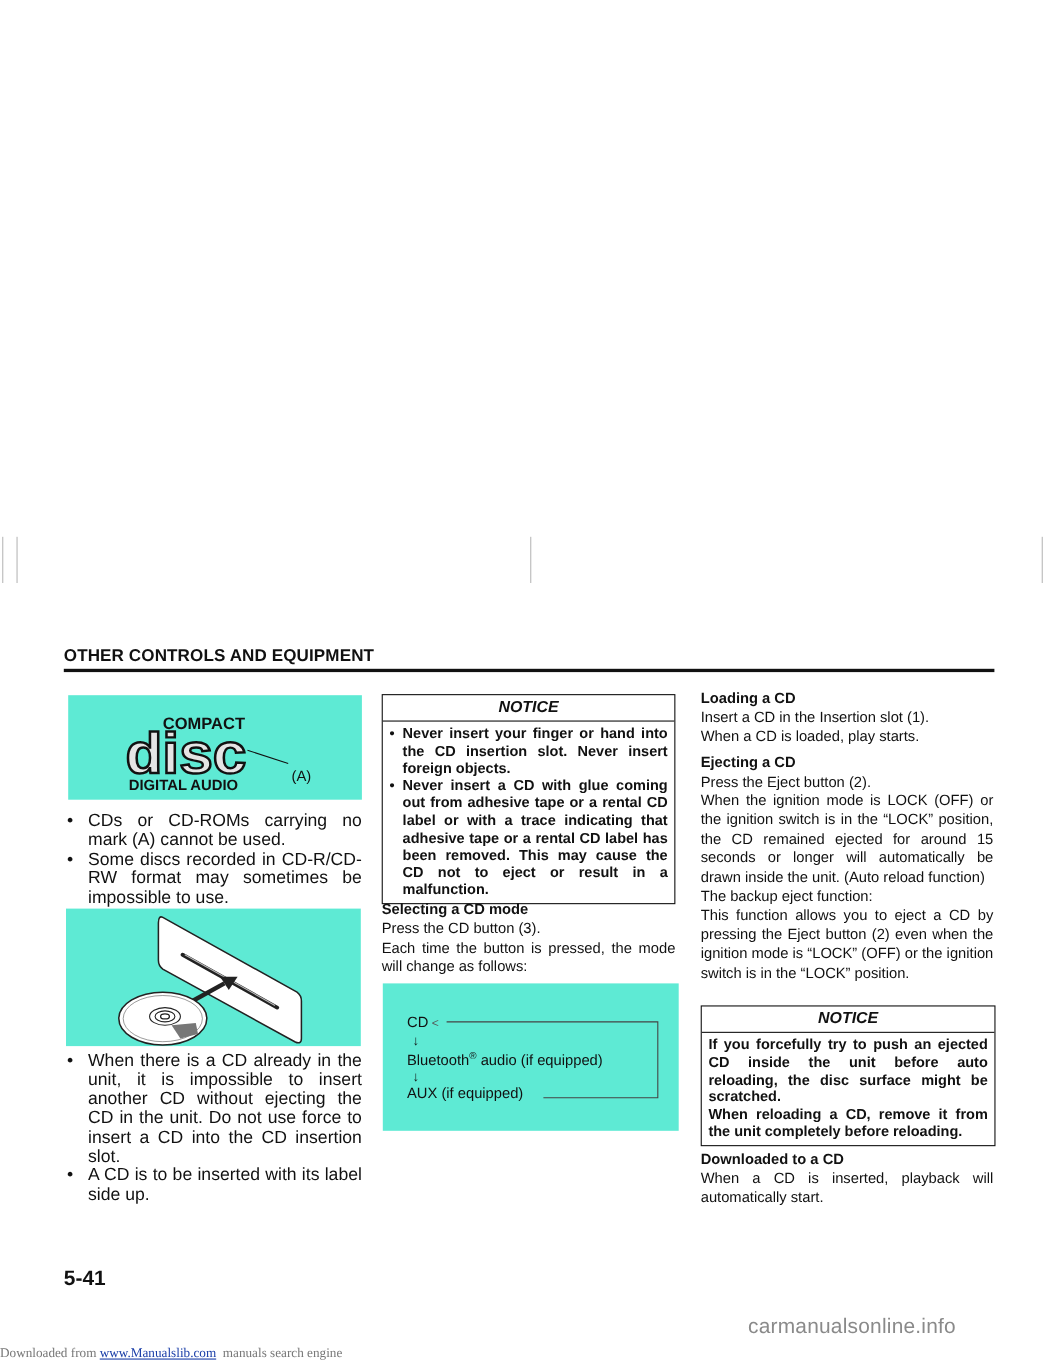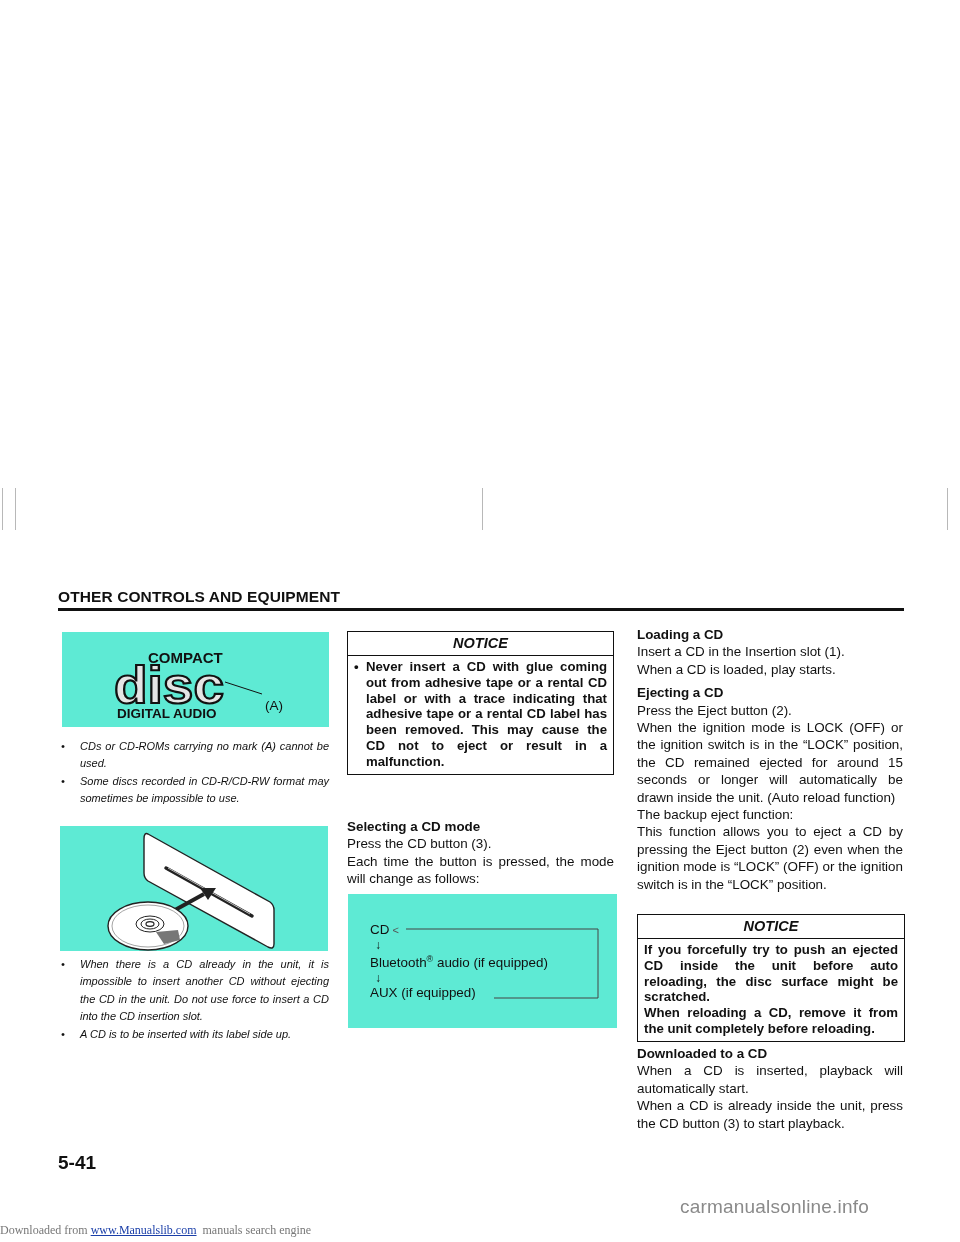--- a/index.html
+++ b/index.html
@@ -3,21 +3,21 @@
 <meta charset="utf-8">
 <style>
   html, body { margin: 0; padding: 0; }
   body { width: 960px; height: 1242px; background: #ffffff; position: relative; overflow: hidden;
          font-family: "Liberation Sans", sans-serif; color: #111; }
   .crop { position: absolute; background: #b8b8b8; width: 1px; }
   .header { position: absolute; left: 58px; top: 588px; font-weight: bold; font-size: 15.5px; letter-spacing: 0.1px; }
   .rule { position: absolute; left: 58px; top: 608px; width: 846px; height: 3px; background: #111; }
   .fig { position: absolute; background: #5eead4; }
   .bullets { position: absolute; margin: 0; padding: 0; list-style: none; }
-  .bullets li { position: relative; padding-left: 22px; font-size: 11px; line-height: 17.4px; text-align: justify; font-style: italic; }
+  .bullets li { position: relative; padding-left: 22px; font-size: 16px; line-height: 17.4px; text-align: justify; }
   .bullets li::before { content: "•"; position: absolute; left: 3px; top: 0; }
   .notice { position: absolute; border: 1.5px solid #111; background: #fff; }
   .notice .ntitle { text-align: center; font-weight: bold; font-style: italic; font-size: 14.5px;
                     border-bottom: 1.5px solid #111; padding: 3px 0 4px; }
   .notice .nbody { padding: 3px 6px 4px 6px; font-weight: bold; font-size: 13.2px; line-height: 15.8px; text-align: justify; }
   .notice ul { margin: 0; padding: 0; list-style: none; }
   .notice li { position: relative; padding-left: 12px; }
   .notice li::before { content: "•"; position: absolute; left: 0; }
   .block { position: absolute; }
   .h { font-weight: bold; font-size: 13.4px; line-height: 17.4px; }
@@ -73,20 +73,21 @@
 
 <ul class="bullets" style="left:58px;top:956px;width:271px;">
   <li>When there is a CD already in the unit, it is impossible to insert another CD without ejecting the CD in the unit. Do not use force to insert a CD into the CD insertion slot.</li>
   <li>A CD is to be inserted with its label side up.</li>
 </ul>
 
 <div class="notice" style="left:347px;top:631px;width:265px;">
   <div class="ntitle">NOTICE</div>
   <div class="nbody">
     <ul>
+      <li>Never insert your finger or hand into the CD insertion slot. Never insert foreign objects.</li>
       <li>Never insert a CD with glue coming out from adhesive tape or a rental CD label or with a trace indicating that adhesive tape or a rental CD label has been removed. This may cause the CD not to eject or result in a malfunction.</li>
     </ul>
   </div>
 </div>
 
 <div class="block" style="left:347px;top:818px;width:267px;">
   <div class="h">Selecting a CD mode</div>
   <div class="p">Press the CD button (3).</div>
   <div class="p">Each time the button is pressed, the mode will change as follows:</div>
 </div>
@@ -120,18 +121,17 @@
   <div class="ntitle">NOTICE</div>
   <div class="nbody">
     <div>If you forcefully try to push an ejected CD inside the unit before auto reloading, the disc surface might be scratched.</div>
     <div>When reloading a CD, remove it from the unit completely before reloading.</div>
   </div>
 </div>
 
 <div class="block" style="left:637px;top:1045px;width:266px;">
   <div class="h">Downloaded to a CD</div>
   <div class="p">When a CD is inserted, playback will automatically start.</div>
-  <div class="p">When a CD is already inside the unit, press the CD button (3) to start playback.</div>
 </div>
 
 <div class="pagenum">5-41</div>
 <div class="dl"><span style="white-space:pre;">Downloaded from </span><a>www.Manualslib.com</a><span style="white-space:pre;">  manuals search engine</span></div>
 <div class="wm">carmanualsonline.info</div>
 
 </body></html>

